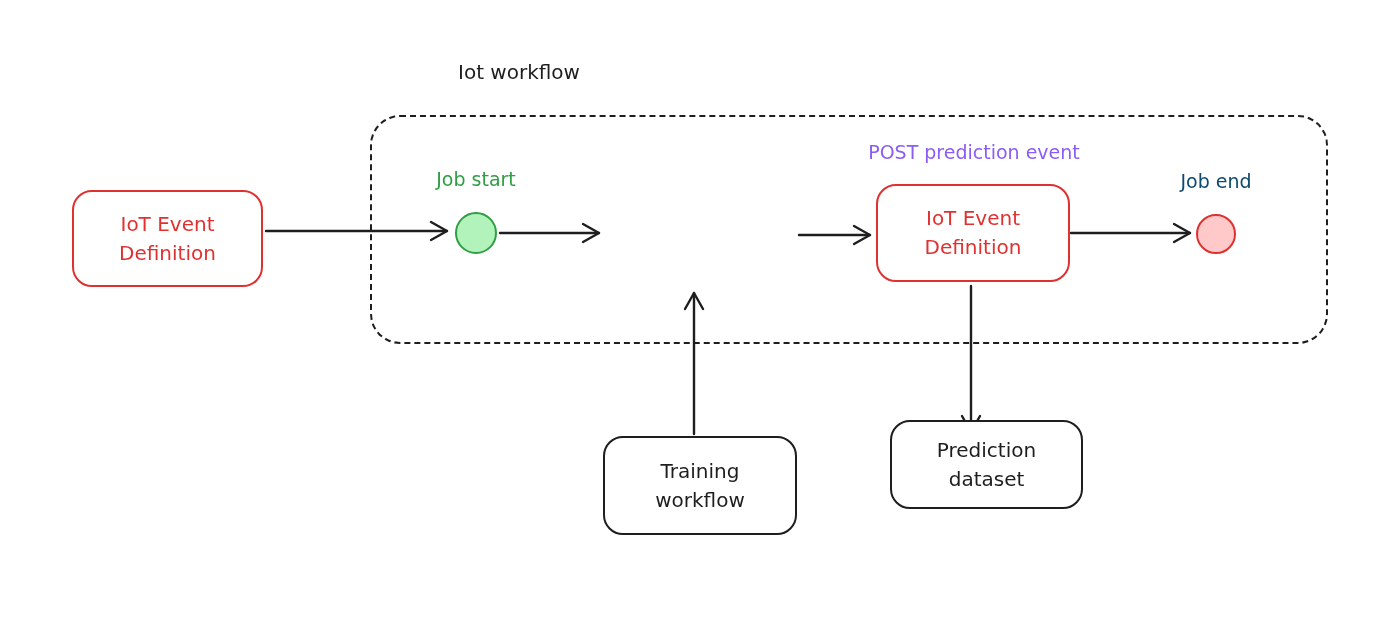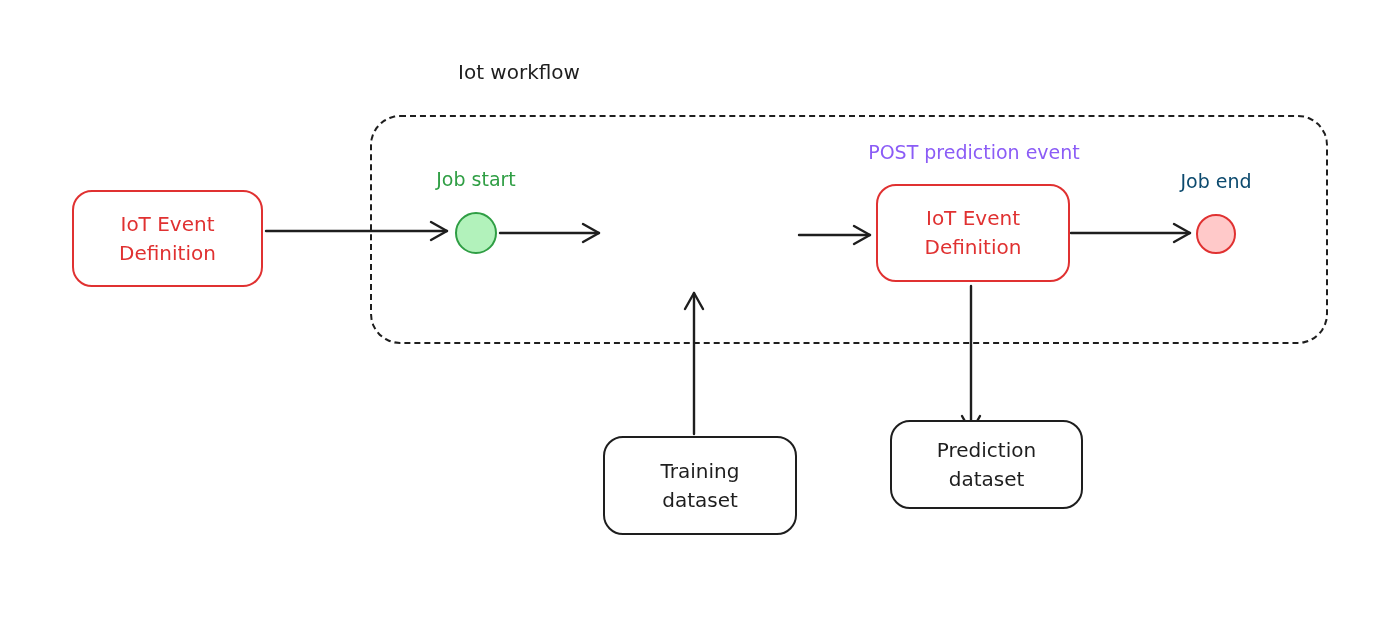--- a/index.html
+++ b/index.html
@@ -122,20 +122,20 @@
 
   <div class="floating-label centered" id="label-post-pred">POST prediction event</div>
   <div id="node-iot-event-2" class="node red">
     <span class="node-label">IoT Event Definition</span>
   </div>
 
   <div class="floating-label centered red" id="label-job-end">Job end</div>
   <div class="circle redf" id="circle-job-end"></div>
 
   <div id="node-training" class="node black">
-    <span class="node-label">Training dataset</span>
+    <span class="node-label">Training workflow</span>
   </div>
 
   <div id="node-prediction" class="node black">
     <span class="node-label">Prediction dataset</span>
   </div>
 
 </div>
 
 </body></html>

